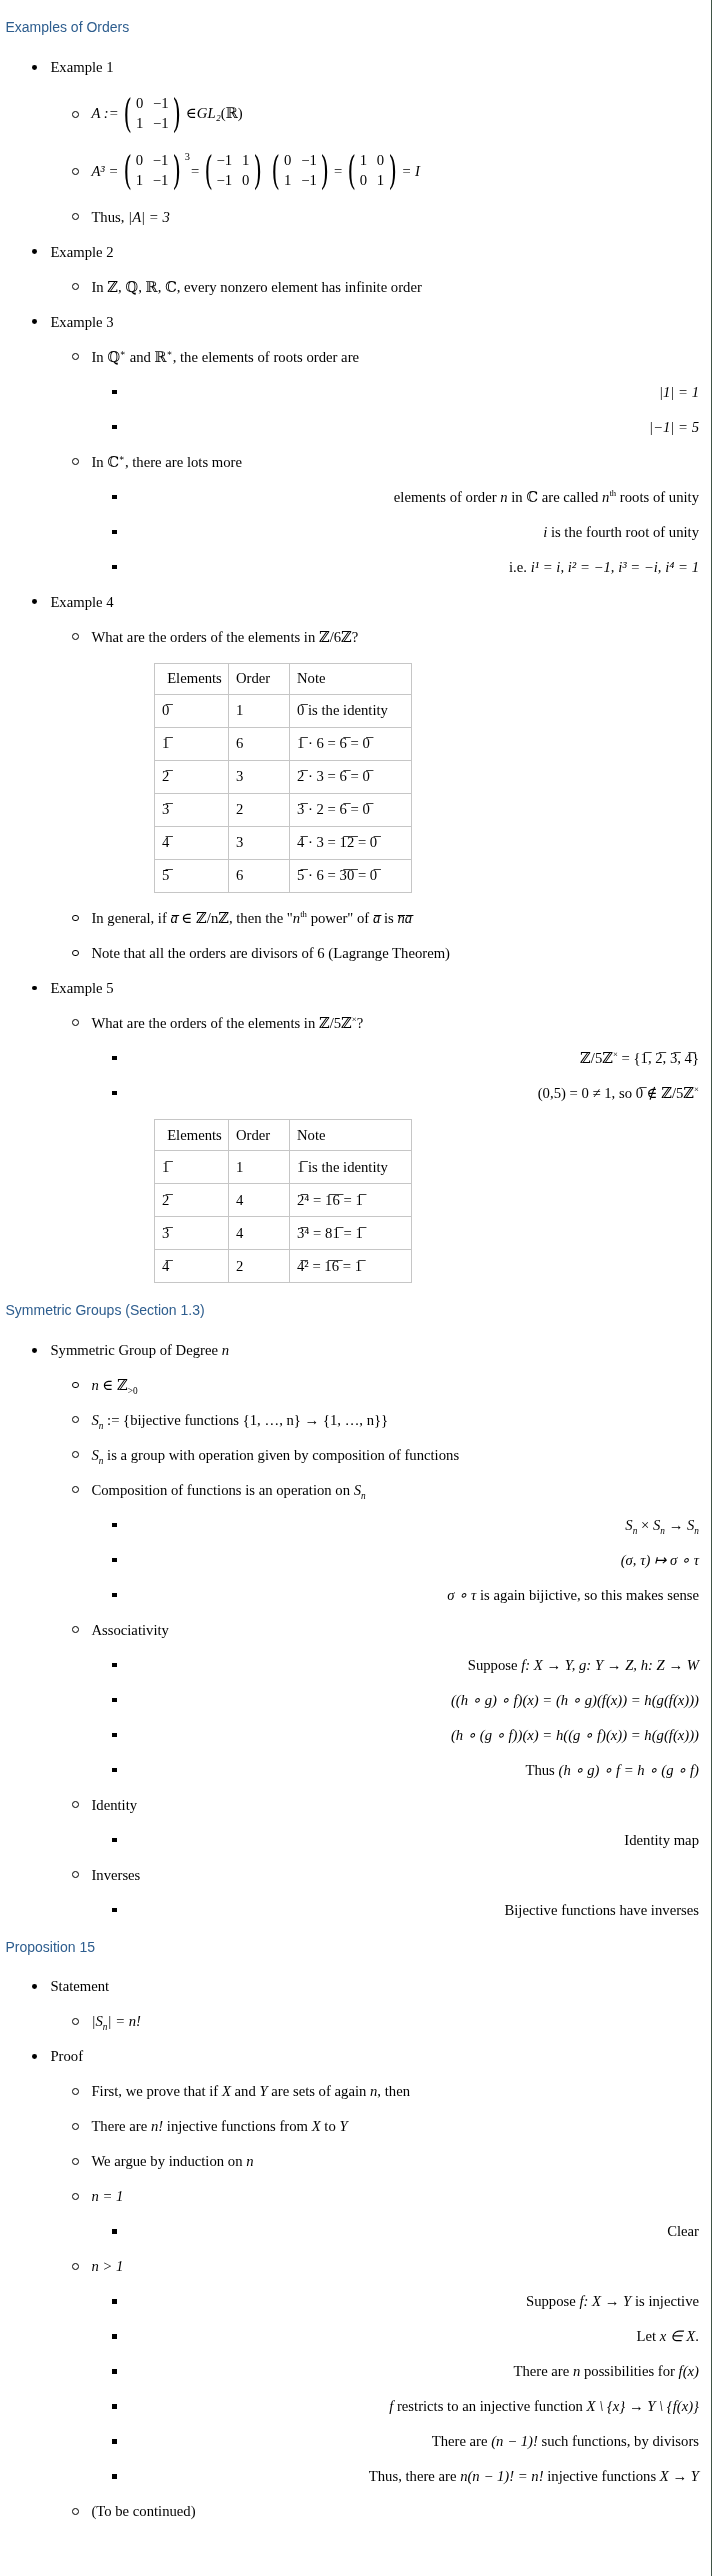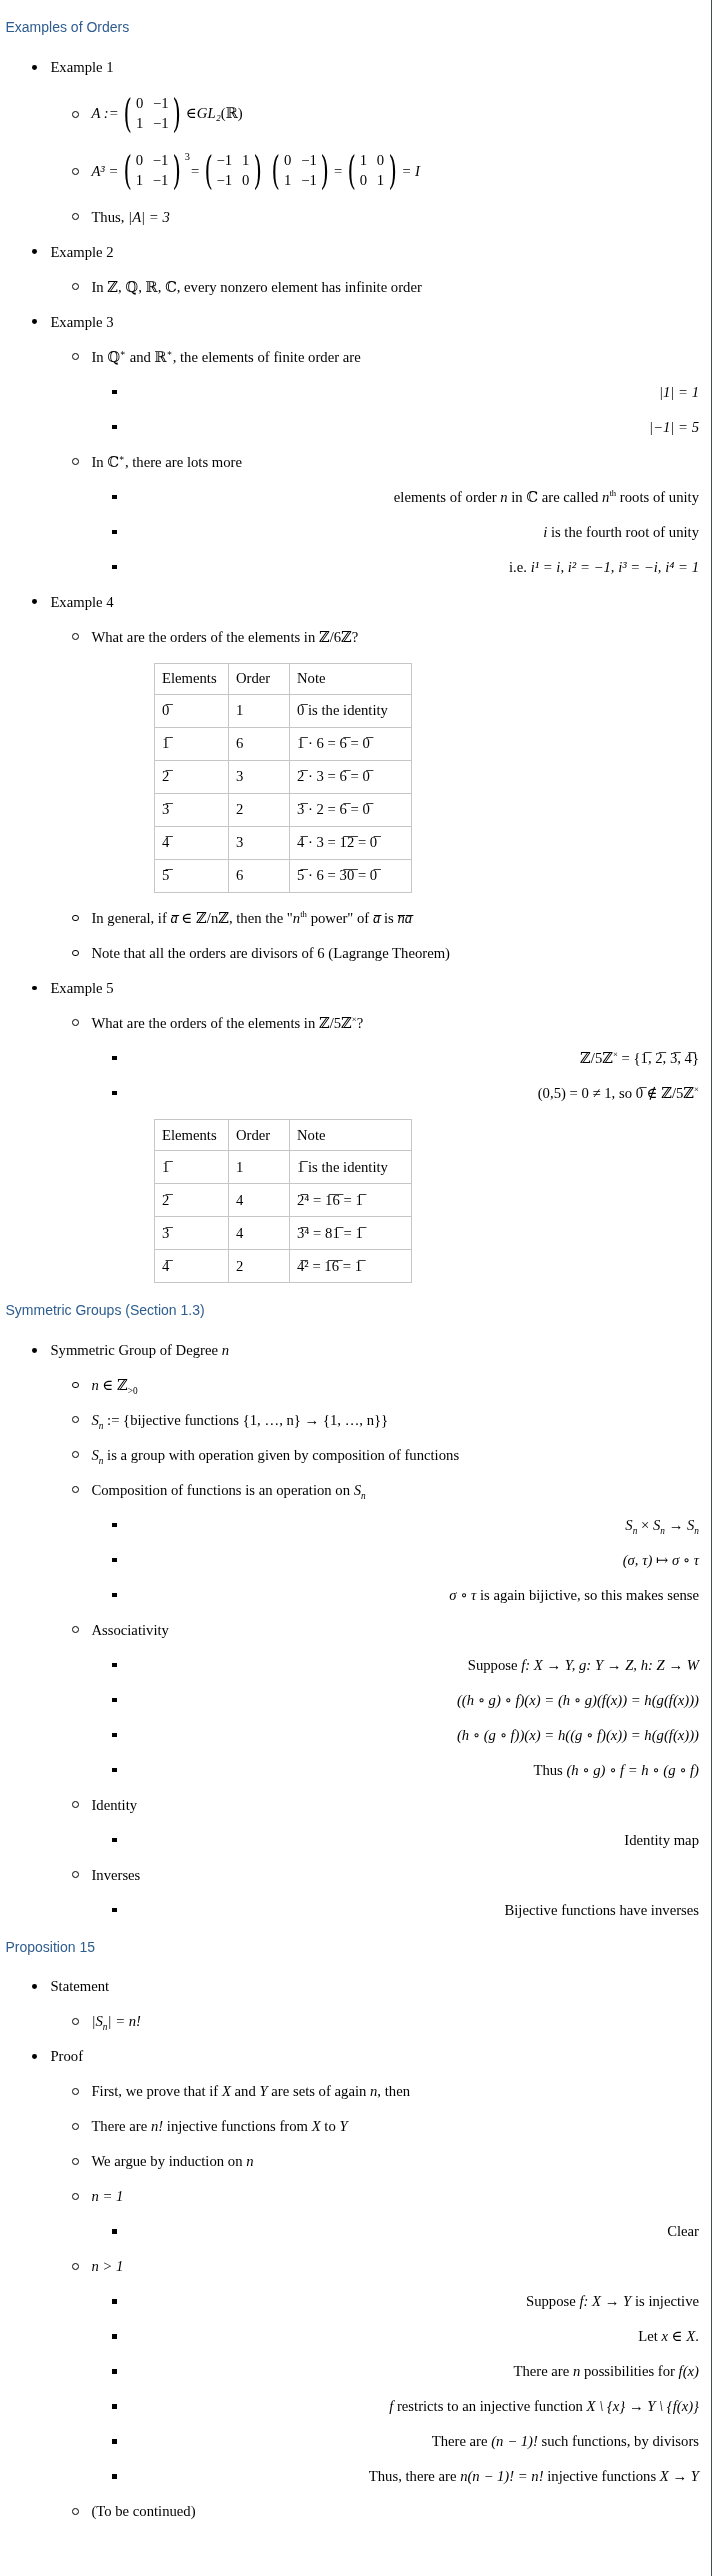--- a/index.html
+++ b/index.html
@@ -44,21 +44,21 @@
     content: ""; position: absolute; left: 68px; top: 5.5px;
     width: 4.9px; height: 4.9px; border: 1.1px solid #000; border-radius: 50%; background: #fff;
   }
   .b3::before {
     content: ""; position: absolute; left: 108px; top: 7px;
     width: 4.4px; height: 4.4px; background: #000;
   }
   .li.eq { display: flex; align-items: center; }
   .li.eq::before { top: 50%; margin-top: -2.7px; }
 
-  .mi { font-style: italic; }
+  .mi { font-style: italic; font-family: Liberation Serif, serif; }
   sub, sup { line-height: 0; }
   sub { font-size: 9.3px; font-style: italic; }
   sub.rm { font-style: normal; }
   sup { font-size: 8.7px; font-style: normal; }
 
   .mat { display: inline-flex; align-items: center; margin: 0 1.6px; white-space: nowrap; }
   .mat .p {
     font-family: "DejaVu Serif", "Liberation Serif", serif;
     font-size: 39px; font-weight: normal; line-height: 41px;
     transform: scaleX(0.55);
@@ -77,21 +77,21 @@
   .tbl th, .tbl td {
     border: 0.5px solid #c6c6c6;
     font-weight: normal;
     text-align: left;
     vertical-align: middle;
     padding: 0 6.6px;
     font-size: 14.7px;
   }
   .tbl th { height: 31px; }
   .tbl td { height: 33px; }
-  .tbl .c1 { width: 74px; }
+  .tbl .c1 { width: 74px; text-align: right; }
   .tbl .c2 { width: 61px; }
   .tbl .c3 { width: 122px; margin-top: 45px; }
 </style>
 </head>
 <body>
 
 <div class="edge"></div>
 
 <h1>Examples of Orders</h1>
 
@@ -164,21 +164,21 @@
 
 <div class="li b2">
   <span>Thus, </span><span class="mi">|A| = 3</span>
 </div>
 
 <div class="li b1"><span>Example 2</span></div>
 <div class="li b2"><span>In ℤ, ℚ, ℝ, ℂ, every nonzero element has infinite order</span></div>
 
 <div class="li b1"><span>Example 3</span></div>
 <div class="li b2">
-  <span>In ℚ</span><sup>∗</sup><span> and ℝ</span><sup>∗</sup><span>, the elements of finite order are</span>
+  <span>In ℚ</span><sup>∗</sup><span> and ℝ</span><sup>∗</sup><span>, the elements of roots order are</span>
 </div>
 <div class="li b3"><span class="mi">|1| = 1</span></div>
 <div class="li b3"><span class="mi">|−1| = 5</span></div>
 <div class="li b2">
   <span>In ℂ</span><sup>∗</sup><span>, there are lots more</span>
 </div>
 <div class="li b3">
   <span>elements of order </span><span class="mi">n</span><span> in ℂ are called </span><span class="mi">n</span><sup>th</sup><span> roots of unity</span>
 </div>
 <div class="li b3">

